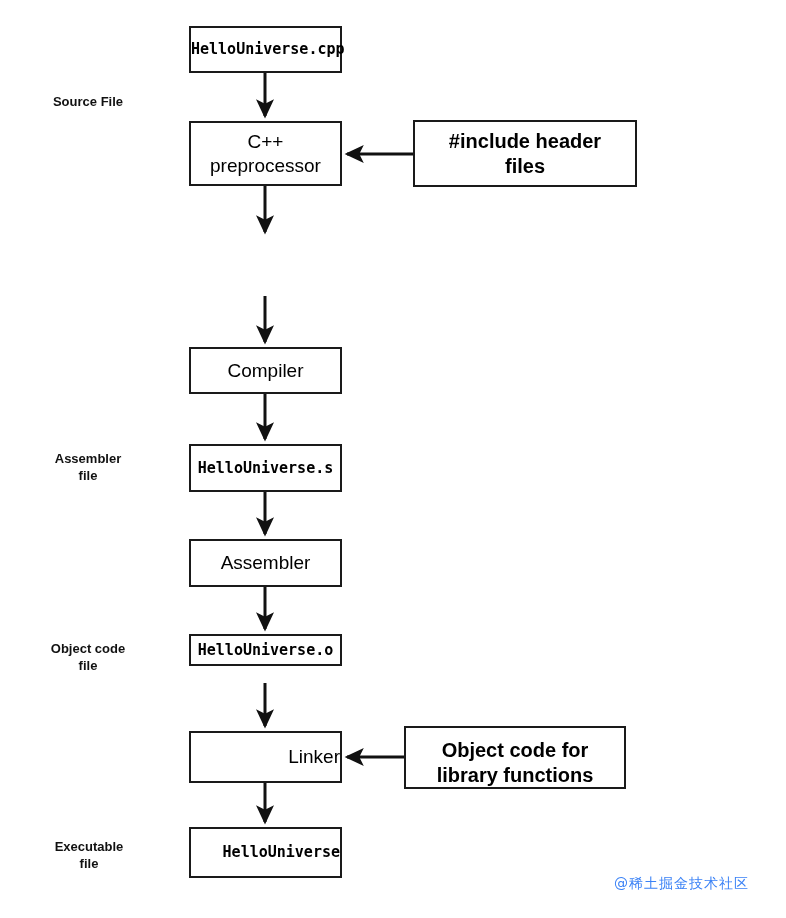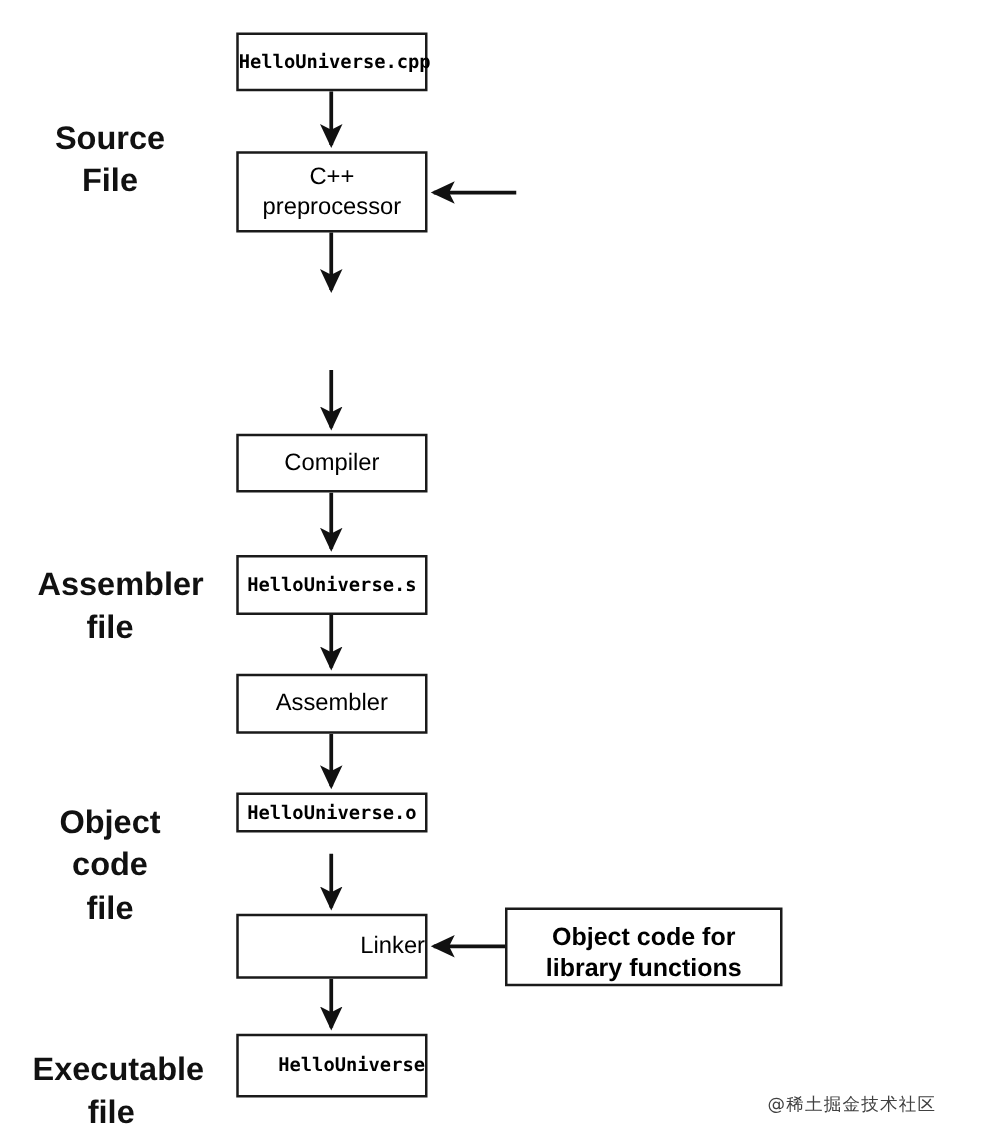--- a/index.html
+++ b/index.html
@@ -47,39 +47,39 @@
     font-weight: 400;
   }
   .strong .box-label {
     font-family: "Liberation Sans", sans-serif;
     font-size: 20px;
     font-weight: 700;
   }
   .side-label {
     position: absolute;
     font-family: "Liberation Sans", sans-serif;
-    font-size: 26px;
+    font-size: 13px;
     font-weight: 700;
     text-align: center;
     line-height: 1.32;
     color: #111111;
   }
   .arrow-svg {
     position: absolute;
     left: 0;
     top: 0;
     width: 786px;
     height: 918px;
     pointer-events: none;
   }
   .watermark {
     position: absolute;
     font-family: "DejaVu Sans", sans-serif;
     font-size: 14px;
-    color: #404040;
+    color: #3b82f6;
     white-space: nowrap;
     letter-spacing: 1px;
   }
 </style>
 </head>
 <body>
 
 <div id="canvas">
 
   <svg class="arrow-svg" viewBox="0 0 786 918" xmlns="http://www.w3.org/2000/svg">
@@ -125,20 +125,26 @@
     <span class="box-label">HelloUniverse.cpp</span>
   </div>
 
   <div class="box plain" style="left:189px; top:121px; width:153px; height:65px;">
     <span class="box-label">
       <span>C++</span><br>
       <span>preprocessor</span>
     </span>
   </div>
 
+  <div class="box strong" style="left:413px; top:120px; width:224px; height:67px;">
+    <span class="box-label">
+      <span>#include header</span><br>
+      <span>files</span>
+    </span>
+  </div>
 
 
   <div class="box plain" style="left:189px; top:347px; width:153px; height:47px;">
     <span class="box-label">Compiler</span>
   </div>
 
   <div class="box mono" style="left:189px; top:444px; width:153px; height:48px;">
     <span class="box-label">HelloUniverse.s</span>
   </div>
 

